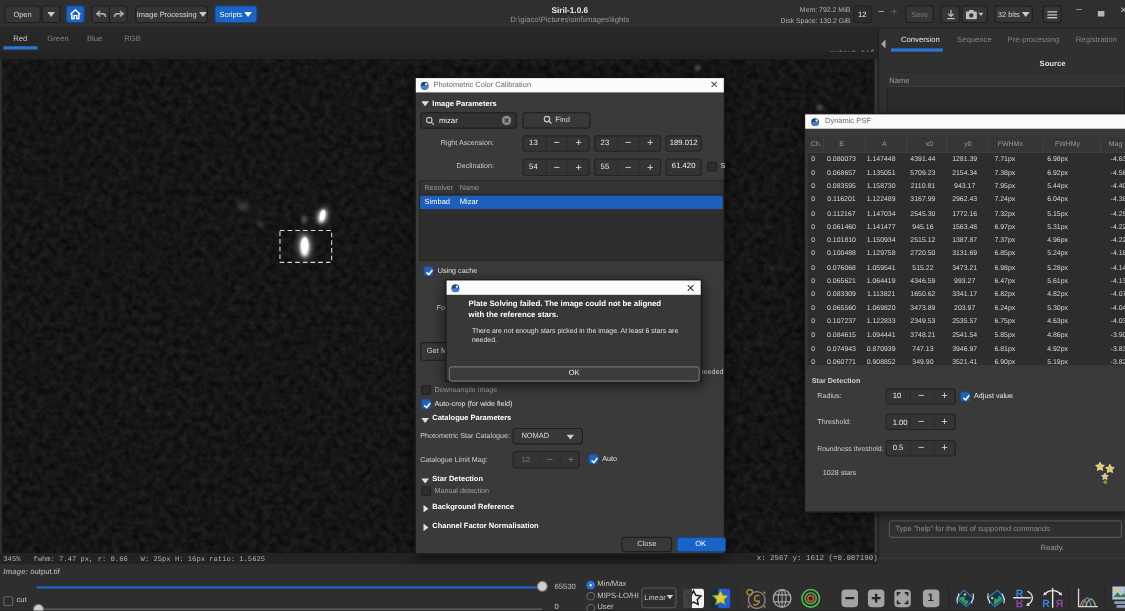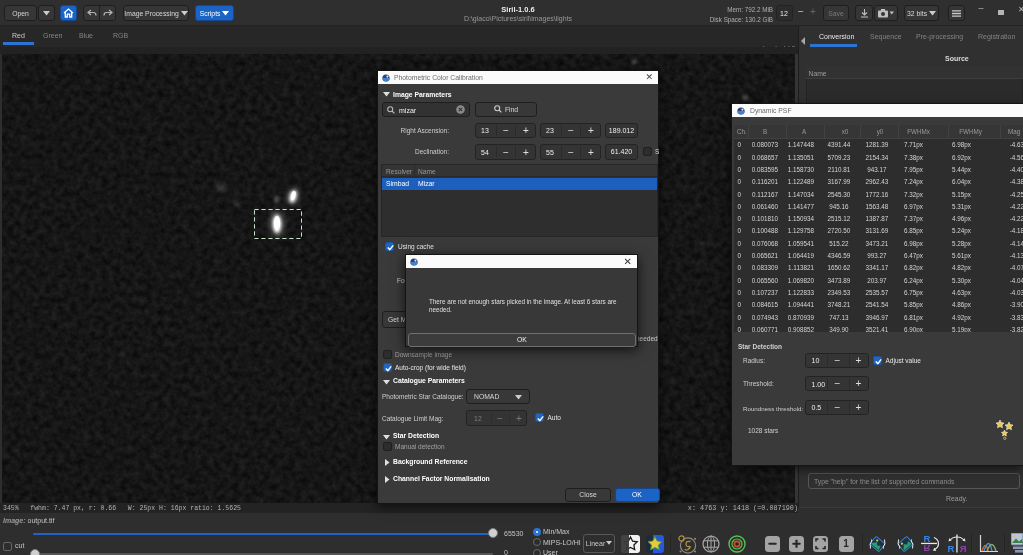--- a/index.html
+++ b/index.html
@@ -127,21 +127,21 @@
 </svg>
 <svg width="50" height="32" style="position:absolute;left:251px;top:154px">
       <rect x="1.5" y="1.5" width="47" height="29" fill="none" stroke="#cde0cd" stroke-width="1" stroke-dasharray="4.2 2.8"></rect>
     </svg>
 </div>
 
 <div class="abs" style="left:795px;top:54px;width:3px;height:449px;background:#353535"></div>
 
 <div class="abs" id="statusbar" style="left:0;top:503px;width:798px;height:10px;background:#232323"></div>
 <div class="abs mono" style="left:3px;top:504.5px;color:#b2b2b2;font-size:6.5px;white-space:pre">345%   fwhm: 7.47 px, r: 0.66   W: 25px H: 16px ratio: 1.5625</div>
-<div class="abs mono" style="left:598px;top:504px;width:200px;color:#b2b2b2;font-size:6.8px;text-align:right;white-space:pre">x: 4763 y: 1418 (=0.087190)</div>
+<div class="abs mono" style="left:598px;top:504px;width:200px;color:#b2b2b2;font-size:6.8px;text-align:right;white-space:pre">x: 2567 y: 1612 (=0.087190)</div>
 
 <div class="abs" id="rightpanel" style="left:798px;top:26px;width:225px;height:482px;background:#303030"></div>
 <div class="abs" style="left:798px;top:26px;width:1px;height:482px;background:#1d1d1d"></div>
 <div class="abs" style="left:800px;top:31px;width:8px;height:10px"><svg width="6" height="8">
       <path d="M5 0 L1 4 L5 8 Z" fill="#a8a8a8"></path>
     </svg></div>
 <div class="abs" style="left:819px;top:33px;color:#e8e8e8;font-size:7px">Conversion</div>
 <div class="abs" style="left:810px;top:43.5px;width:47px;height:3px;background:#2d73d2"></div>
 <div class="abs" style="left:870px;top:33px;color:#848484;font-size:7px">Sequence</div>
 <div class="abs" style="left:916px;top:33px;color:#848484;font-size:7px">Pre-processing</div>
@@ -652,15 +652,16 @@
 </div>
 <div class="abs" id="errdlg" style="left:405px;top:254px;width:233px;height:93px;background:#383838;border:1px solid #141414;box-shadow:0 3px 12px rgba(0,0,0,.7)">
 <div class="dlg-tb">
       <svg width="8" height="8" style="margin-left:4px" viewBox="0 0 8 8">
         <circle cx="4" cy="4" r="3.6" fill="#24427c"></circle>
         <path d="M.4 4 A3.6 3.6 0 0 0 7.6 4 Z" fill="#4a7ec8"></path>
         <circle cx="5.4" cy="2.6" r="1.1" fill="#dfe7f2"></circle>
       </svg>
       <span class="x" style="font-size:10px;color:#333">✕</span>
     </div>
+<div class="abs" style="left:20px;top:15.5px;width:188px;color:#fff;font-weight:bold;font-size:7.1px;line-height:10.8px">Plate Solving failed. The image could not be aligned with the reference stars.</div>
 <div class="abs" style="left:23px;top:42.5px;width:197px;color:#e0e0e0;font-size:6.3px;line-height:8.7px">There are not enough stars picked in the image. At least 6 stars are needed.</div>
 <div class="btn" style="left:2px;top:77.5px;width:228px;height:14px;background:#3c3c3c;border-color:#707070;color:#f0f0f0">OK</div>
 </div>
 
 </body></html>

